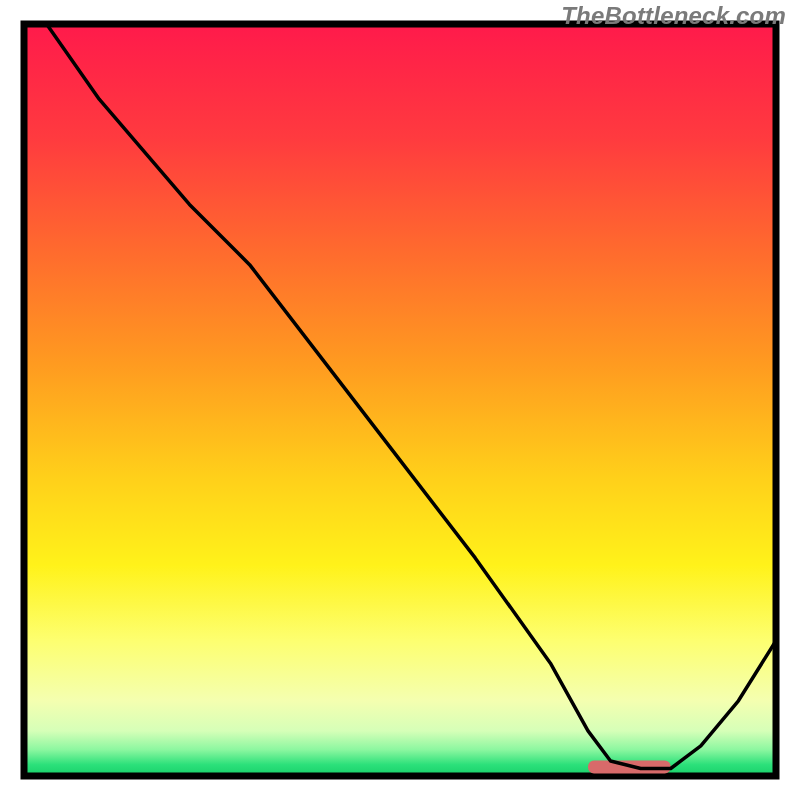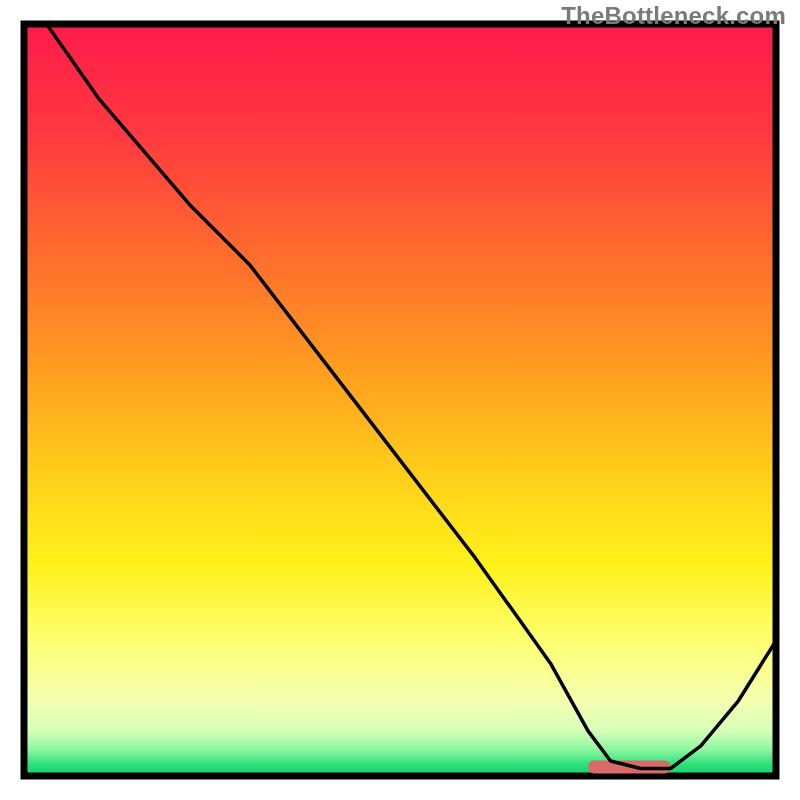--- a/index.html
+++ b/index.html
@@ -8,20 +8,21 @@
     width: 800px;
     height: 800px;
     overflow: hidden;
     background: #ffffff;
     font-family: Arial, Helvetica, sans-serif;
   }
   .chart-wrap {
     position: relative;
     width: 792px;
     height: 800px;
+    font-style: italic;
   }
   .watermark {
     position: absolute;
     top: 2px;
     right: 6px;
     font-size: 24px;
     font-weight: 600;
     color: #7a7a7a;
     letter-spacing: 0.2px;
     z-index: 10;

